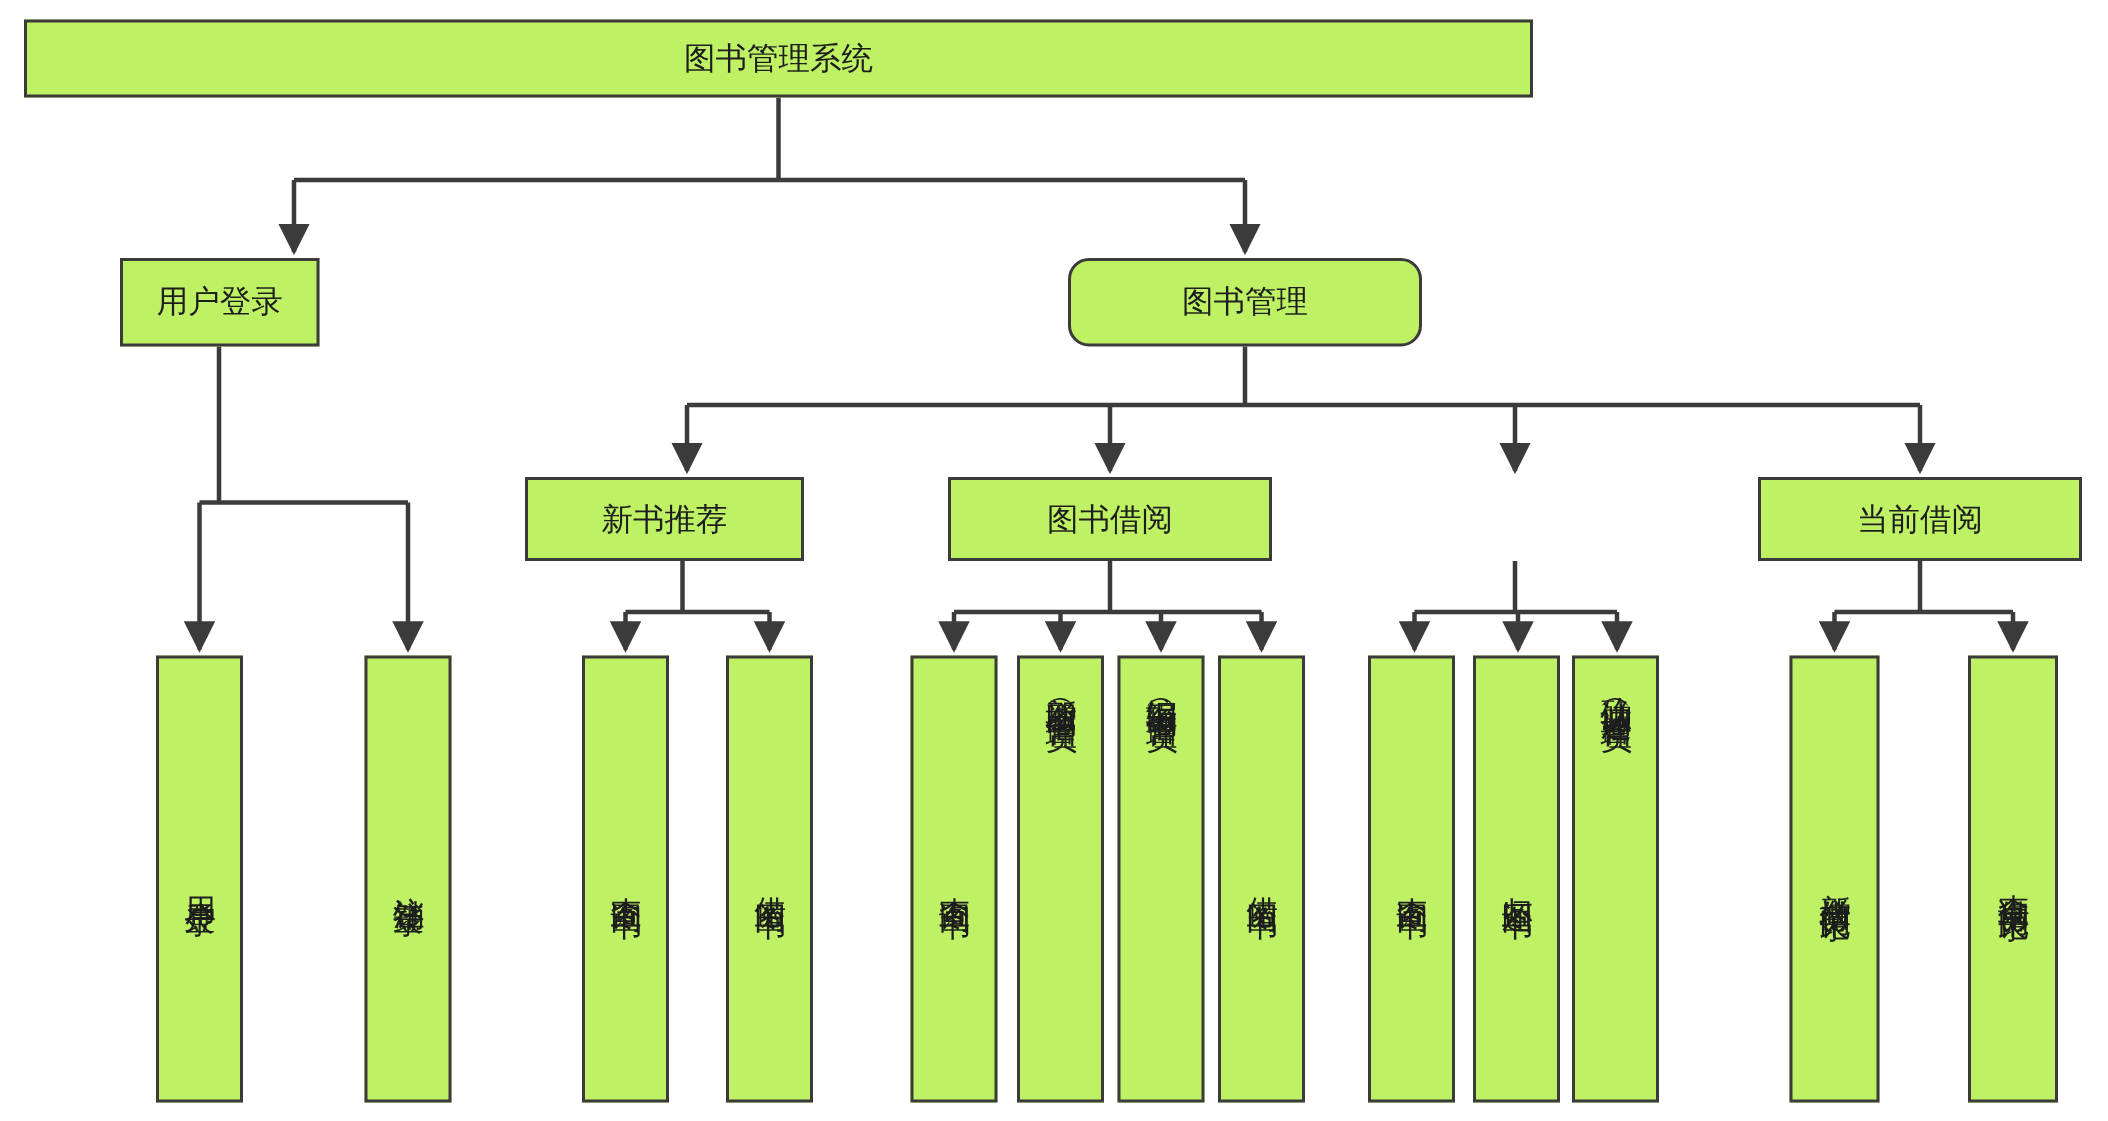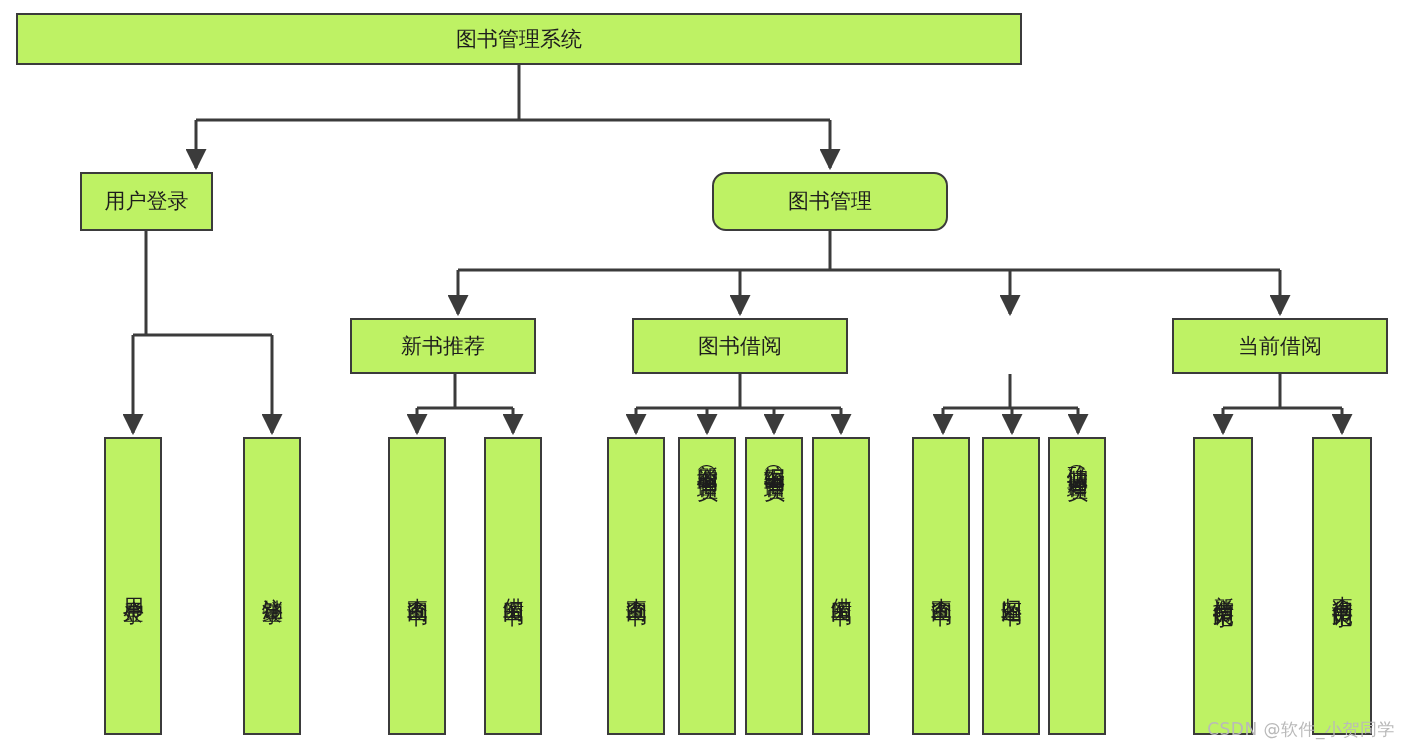--- a/index.html
+++ b/index.html
@@ -187,15 +187,14 @@
     <span class="node-label">确认归还（管理员）</span>
   </div>
 
   <div class="node vertical centered" style="left:1193px; top:437px; width:60px; height:298px;">
     <span class="node-label">新增借阅记录</span>
   </div>
   <div class="node vertical centered" style="left:1312px; top:437px; width:60px; height:298px;">
     <span class="node-label">查询借阅记录</span>
   </div>
 
-  <div id="watermark">CSDN @软件_小贺同学</div>
 
 </div>
 
 </body></html>

